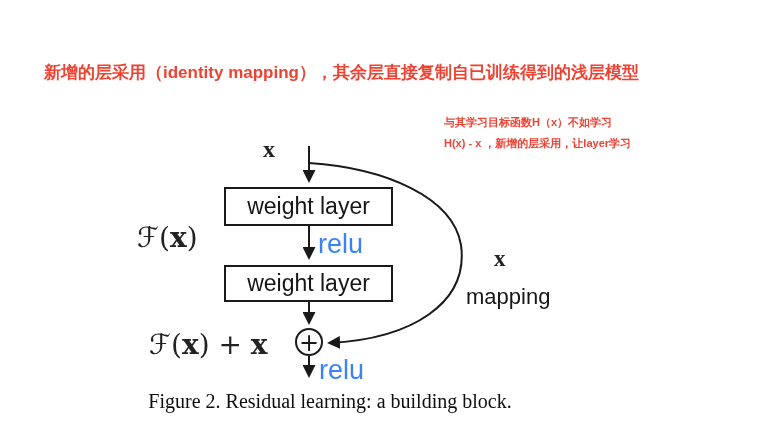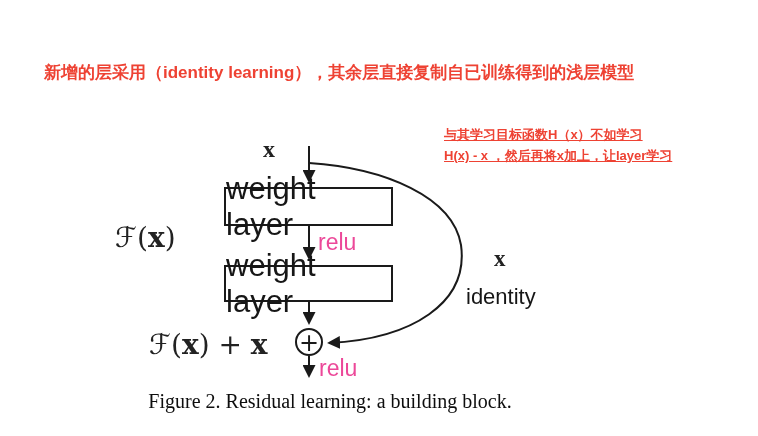--- a/index.html
+++ b/index.html
@@ -22,25 +22,24 @@
     color:var(--note-color);
     font-weight:bold;
     font-family:"Liberation Sans","DejaVu Sans",sans-serif;
   }
   .top-note{
     left:44px;top:61px;
     font-size:17px;
     white-space:nowrap;
   }
   .side-note{
-    left:444px;top:124px;
-    font-size:13px;
+    left:444px;top:112px;
+    font-size:11px;
     line-height:21px;
     white-space:nowrap;
-    text-decoration:underline;
   }
   svg.drawing{
     position:absolute;left:0;top:0;
     width:758px;height:436px;
     pointer-events:none;
   }
   .stroke{
     stroke:var(--line-color);
     stroke-width:2;
     fill:none;
@@ -51,63 +50,63 @@
     font-family:"DejaVu Sans","Liberation Sans",sans-serif;
     font-size:24px;
     fill:var(--line-color);
   }
   .wbox{
     position:absolute;
     left:224px;width:169px;
     border:2px solid var(--line-color);
     background:#ffffff;
     display:flex;align-items:center;justify-content:center;
-    font-size:31px;
+    font-size:23px;
     color:#161616;
   }
   .wbox1{top:187px;height:39px;}
   .wbox2{top:265px;height:37px;}
   .serif-b{
     font-family:"Liberation Serif","DejaVu Serif",serif;
     font-weight:bold;
     color:#222;
   }
   .input-x{left:263px;top:136px;font-size:24px;}
   .skip-x{left:494px;top:246px;font-size:23px;}
   .identity-label{left:466px;top:284px;font-size:22px;color:#161616;}
-  .relu-label{font-size:23px;color:#ec4899;}
+  .relu-label{font-size:27px;color:#3b82f6;}
   .relu-mid{left:318px;top:229px;}
   .relu-out{left:319px;top:355px;}
   .math{
     font-family:"DejaVu Serif","DejaVu Sans",serif;
     font-size:28px;
     color:#222;
     white-space:nowrap;
   }
   .math .func{font-style:italic;}
   .math .var{font-weight:bold;}
-  .fx-label{left:115px;top:221px;}
+  .fx-label{left:137px;top:221px;}
   .sum-label{left:149px;top:328px;text-align:center;}
   .caption{
     left:0;top:390px;width:660px;
     text-align:center;
     font-family:"Liberation Serif","DejaVu Serif",serif;
     font-size:20px;
     color:#0d0d0d;
     white-space:nowrap;
   }
 </style>
 </head>
 <body>
 
-<div class="abs note top-note">新增的层采用（identity learning），其余层直接复制自已训练得到的浅层模型</div>
+<div class="abs note top-note">新增的层采用（identity mapping），其余层直接复制自已训练得到的浅层模型</div>
 
 <div class="abs note side-note">
   <div>与其学习目标函数H（x）不如学习</div>
-  <div>H(x) - x ，然后再将x加上，让layer学习</div>
+  <div>H(x) - x ，新增的层采用，让layer学习</div>
 </div>
 
 <svg class="drawing" viewBox="0 0 758 436" xmlns="http://www.w3.org/2000/svg">
   <defs>
     <marker id="arrow" viewBox="0 0 10 10" refX="8.5" refY="5" markerWidth="6.5" markerHeight="6.5" orient="auto">
       <path class="arrowhead" d="M0,0 L10,5 L0,10 z"></path>
     </marker>
   </defs>
 
   <path class="stroke" d="M309 146 V181" marker-end="url(#arrow)"></path>
@@ -138,15 +137,15 @@
 <div class="abs relu-label relu-mid">relu</div>
 
 <div class="abs relu-label relu-out">relu</div>
 
 <div class="abs math fx-label"><span class="func">ℱ</span><span>(</span><span class="var">x</span><span>)</span></div>
 
 <div class="abs math sum-label"><span class="func">ℱ</span><span>(</span><span class="var">x</span><span>)</span><span> + </span><span class="var">x</span></div>
 
 <div class="abs serif-b skip-x">x</div>
 
-<div class="abs identity-label">identity</div>
+<div class="abs identity-label">mapping</div>
 
 <div class="abs caption">Figure 2. Residual learning: a building block.</div>
 
 </body></html>

